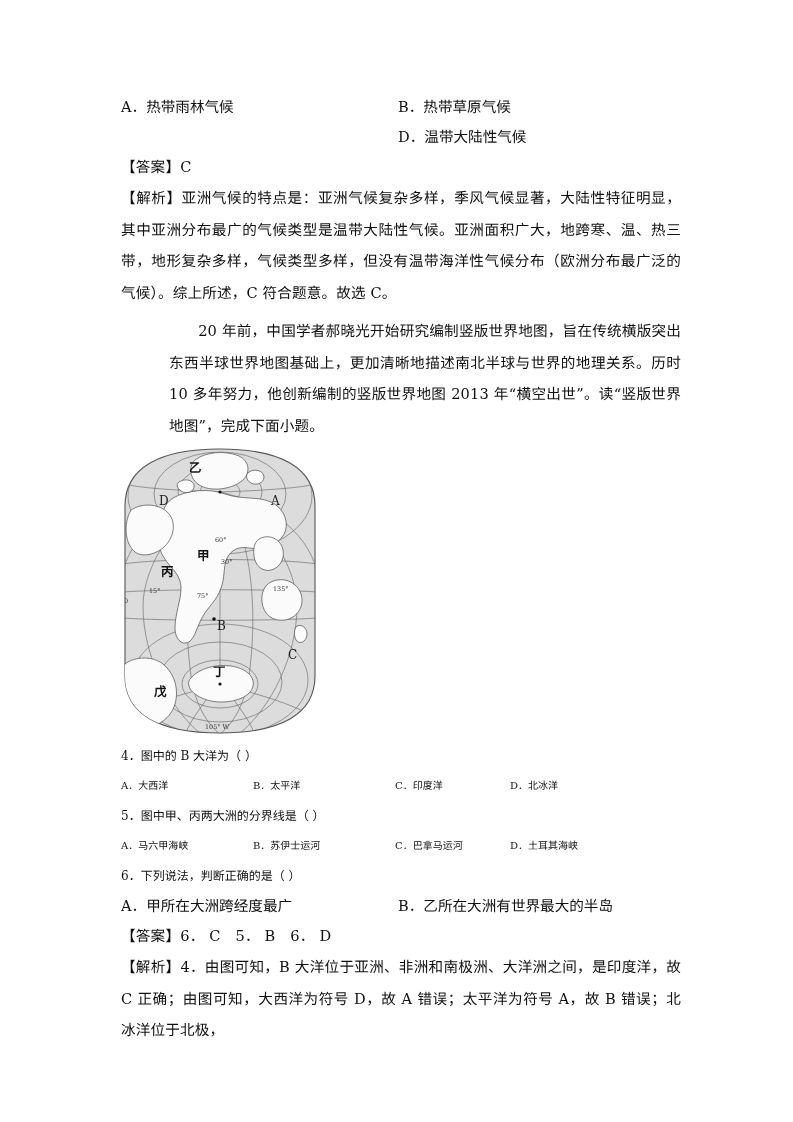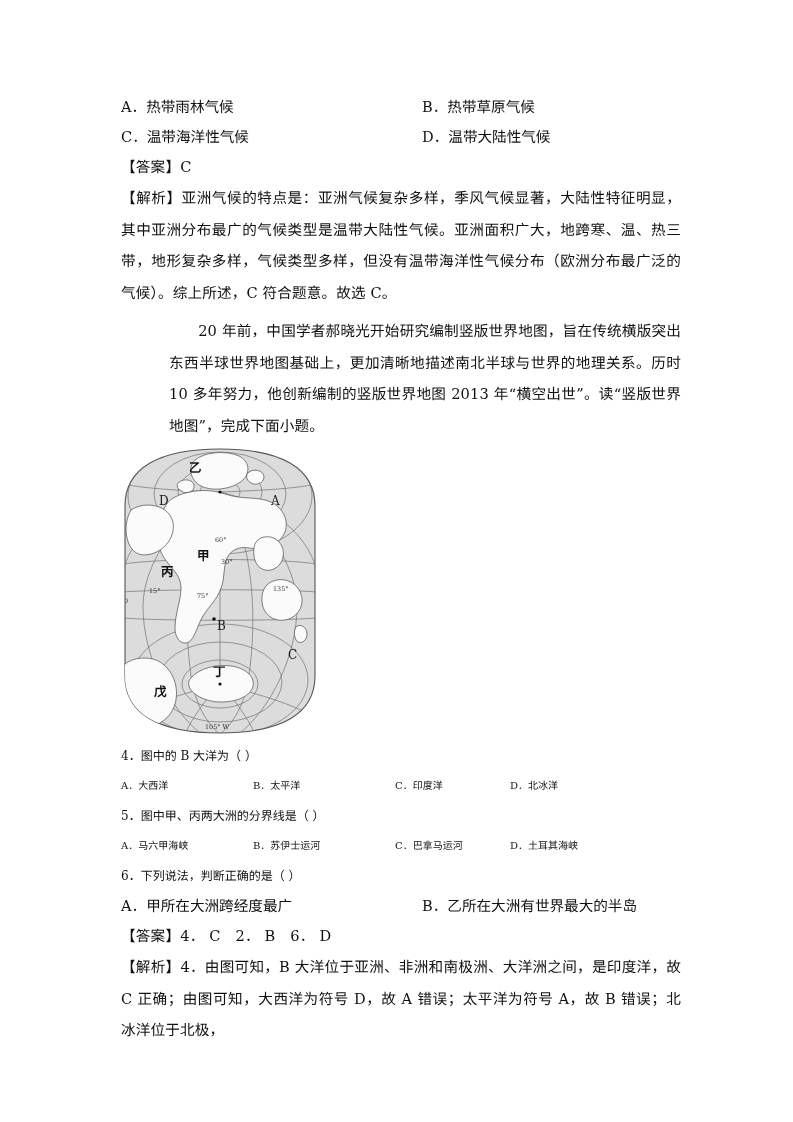--- a/index.html
+++ b/index.html
@@ -50,21 +50,21 @@
 
   
   .opt2 {
     position: relative;
     height: 30px;
     font-size: 14.6px;
     line-height: 30px;
   }
   .opt2 > span { position: absolute; top: 0; white-space: nowrap; }
   .opt2 .c1 { left: 0px; }
-  .opt2 .c2 { left: 277px; margin-left: 24px; }
+  .opt2 .c2 { left: 277px; }
 
   
   .opt4 {
     position: relative;
     height: 30px;
     font-size: 10px;
     line-height: 30px;
   }
   .opt4 > span { position: absolute; top: 0; white-space: nowrap; }
   .opt4 .c1 { left: 0px; }
@@ -112,21 +112,20 @@
 <body>
 
 <div class="page">
   <div class="content">
 
     <div class="opt2">
       <span class="c1">A．热带雨林气候</span>
       <span class="c2">B．热带草原气候</span>
     </div>
     <div class="opt2">
-      <span class="c1">C．温带海洋性气候</span>
       <span class="c2">D．温带大陆性气候</span>
     </div>
 
     <div class="line">【答案】C</div>
 
     <p class="para">【解析】亚洲气候的特点是：亚洲气候复杂多样，季风气候显著，大陆性特征明显，其中亚洲分布最广的气候类型是温带大陆性气候。亚洲面积广大，地跨寒、温、热三带，地形复杂多样，气候类型多样，但没有温带海洋性气候分布（欧洲分布最广泛的气候）。综上所述，C 符合题意。故选 C。</p>
 
     <div class="spacer-sm"></div>
 
     <p class="para indent">20 年前，中国学者郝晓光开始研究编制竖版世界地图，旨在传统横版突出东西半球世界地图基础上，更加清晰地描述南北半球与世界的地理关系。历时 10 多年努力，他创新编制的竖版世界地图 2013 年“横空出世”。读“竖版世界地图”，完成下面小题。</p>
@@ -264,17 +263,17 @@
       <span class="c3">C．巴拿马运河</span>
       <span class="c4">D．土耳其海峡</span>
     </div>
 
     <div class="qline">6．下列说法，判断正确的是（        ）</div>
     <div class="opt2">
       <span class="c1">A．甲所在大洲跨经度最广</span>
       <span class="c2">B．乙所在大洲有世界最大的半岛</span>
     </div>
 
-    <div class="line">【答案】4． C　2． B　6． D</div>
+    <div class="line">【答案】6． C　5． B　6． D</div>
     <p class="para">【解析】4．由图可知，B 大洋位于亚洲、非洲和南极洲、大洋洲之间，是印度洋，故 C 正确；由图可知，大西洋为符号 D，故 A 错误；太平洋为符号 A，故 B 错误；北冰洋位于北极，</p>
 
   </div>
 </div>
 
 </body></html>

